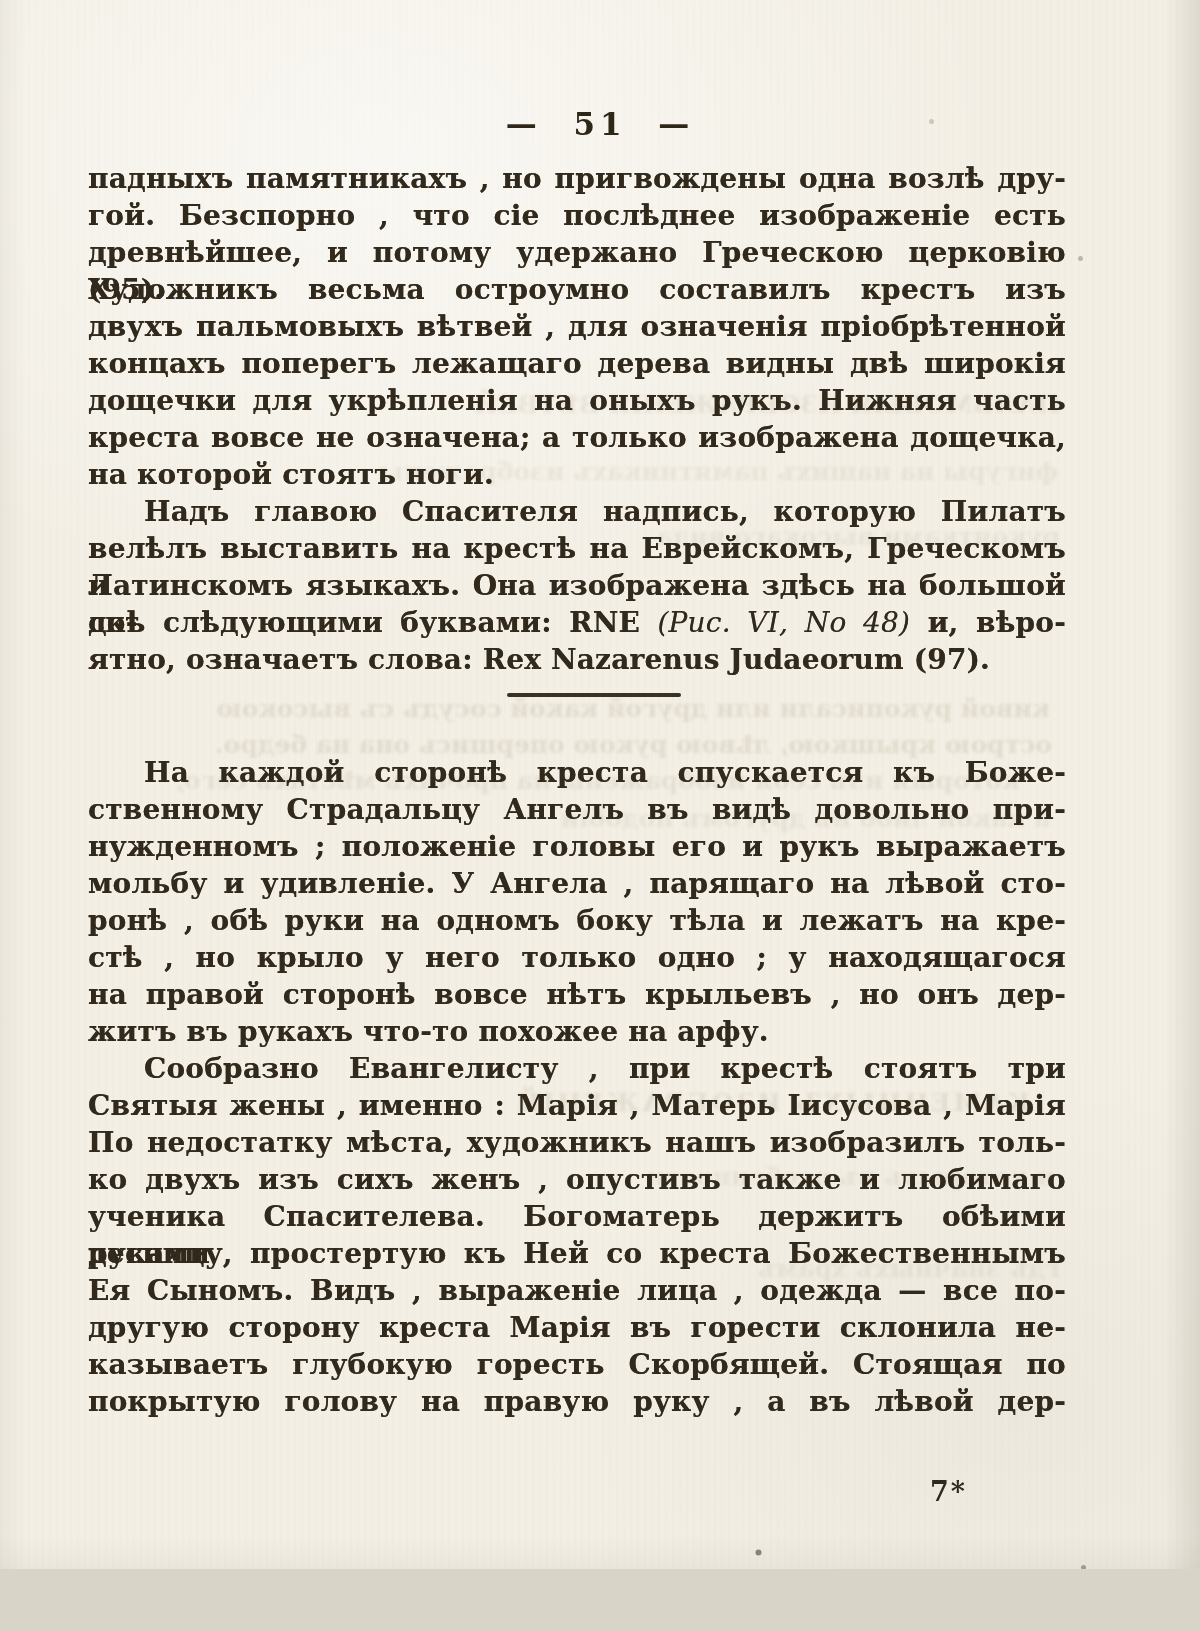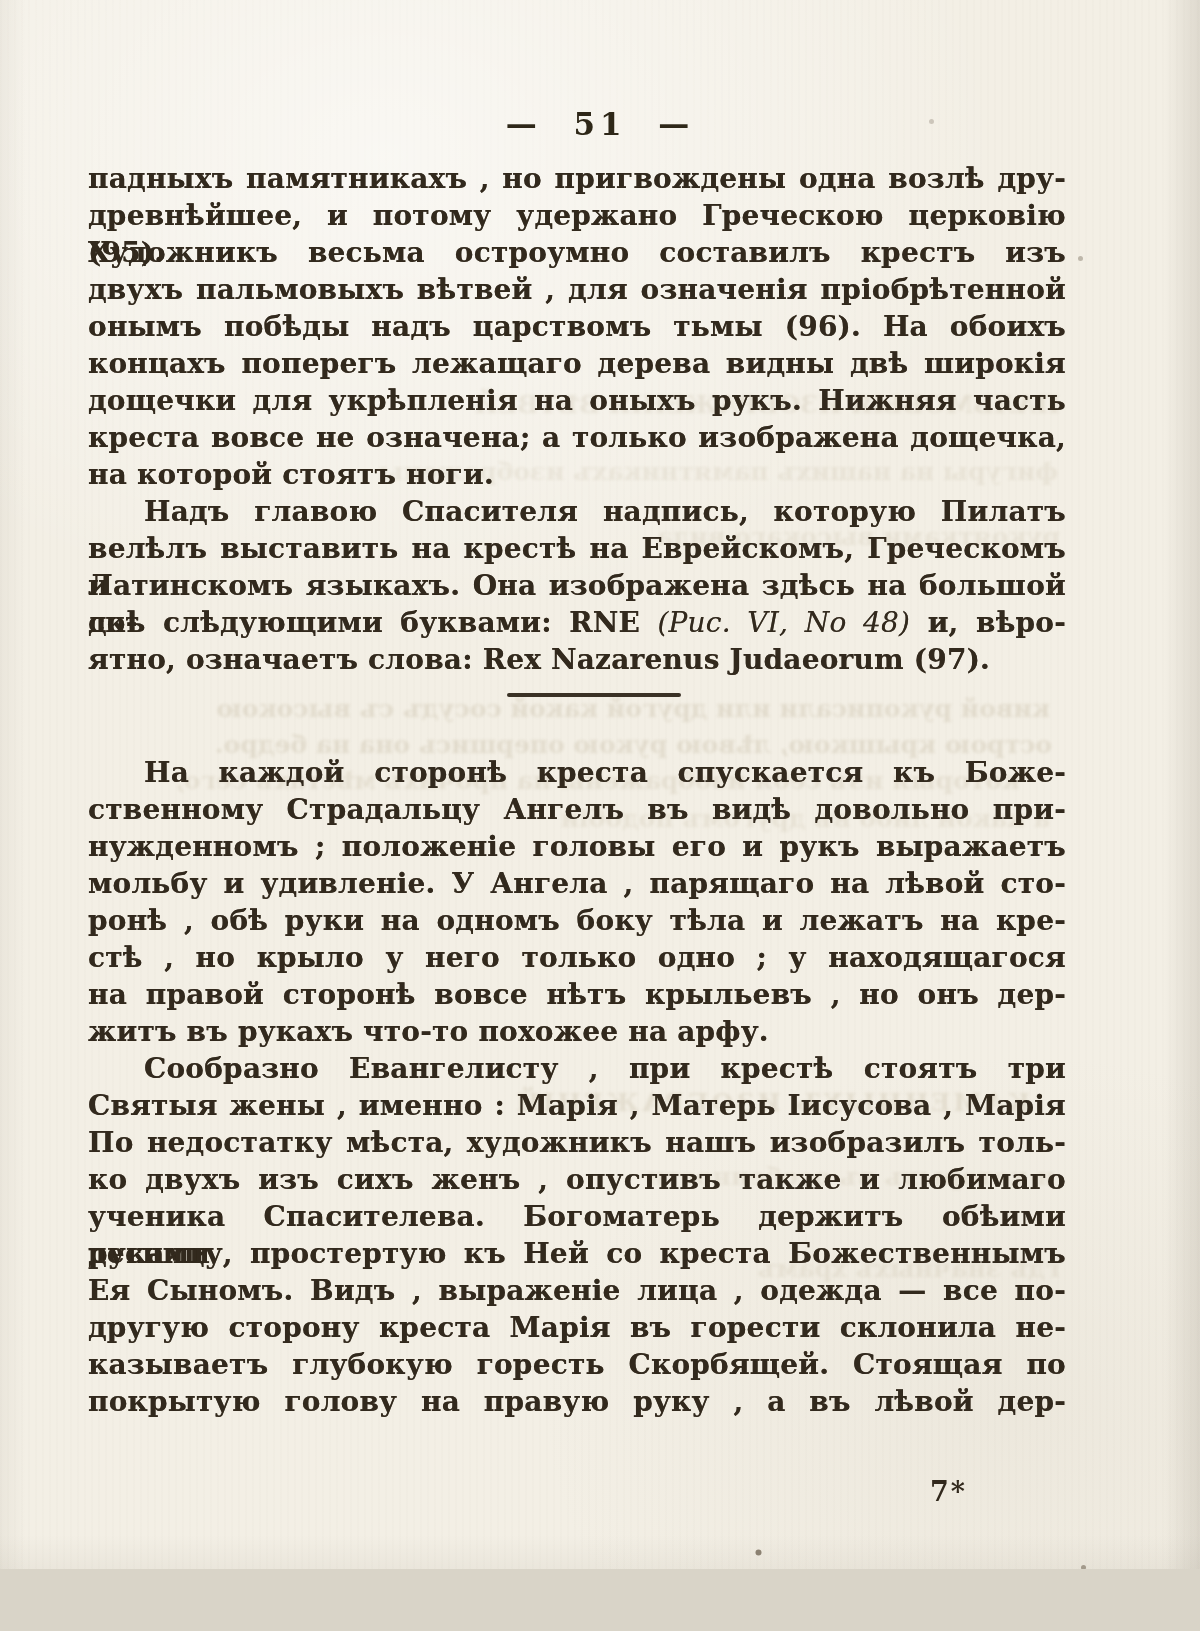--- a/index.html
+++ b/index.html
@@ -92,24 +92,24 @@
       <div class="bleed b9">гдѣ значныхъ храмъ</div>
     </div>
 
   <div class="header">
     <span>— 51 —</span>
   </div>
 
   <div class="textblock" id="textblock">
       <div>
         <div class="line fill"><span>падныхъ памятникахъ , но пригвождены одна возлѣ дру-</span></div>
+        <div class="line fill"><span>гой. Безспорно , что сіе послѣднее изображеніе есть</span></div>
         <div class="line fill"><span>древнѣйшее, и потому удержано Греческою церковію (95).</span></div>
         <div class="line fill"><span>Художникъ весьма остроумно составилъ крестъ изъ</span></div>
         <div class="line fill"><span>двухъ пальмовыхъ вѣтвей , для означенія пріобрѣтенной</span></div>
-        <div class="line fill"><span>онымъ побѣды надъ царствомъ тьмы (96). На обоихъ</span></div>
         <div class="line fill"><span>концахъ поперегъ лежащаго дерева видны двѣ широкія</span></div>
         <div class="line fill"><span>дощечки для укрѣпленія на оныхъ рукъ. Нижняя часть</span></div>
         <div class="line fill"><span>креста вовсе не означена; а только изображена дощечка,</span></div>
         <div class="line"><span>на которой стоятъ ноги.</span></div>
       </div>
       <div>
         <div class="line fill indent"><span>Надъ главою Спасителя надпись, которую Пилатъ</span></div>
         <div class="line fill"><span>велѣлъ выставить на крестѣ на Еврейскомъ, Греческомъ и</span></div>
         <div class="line fill"><span>Латинскомъ языкахъ. Она изображена здѣсь на большой до-</span></div>
         <div class="line fill"><span>скѣ слѣдующими буквами: RNE </span><span class="it">(Рис. VI, No 48)</span><span> и, вѣро-</span></div>

